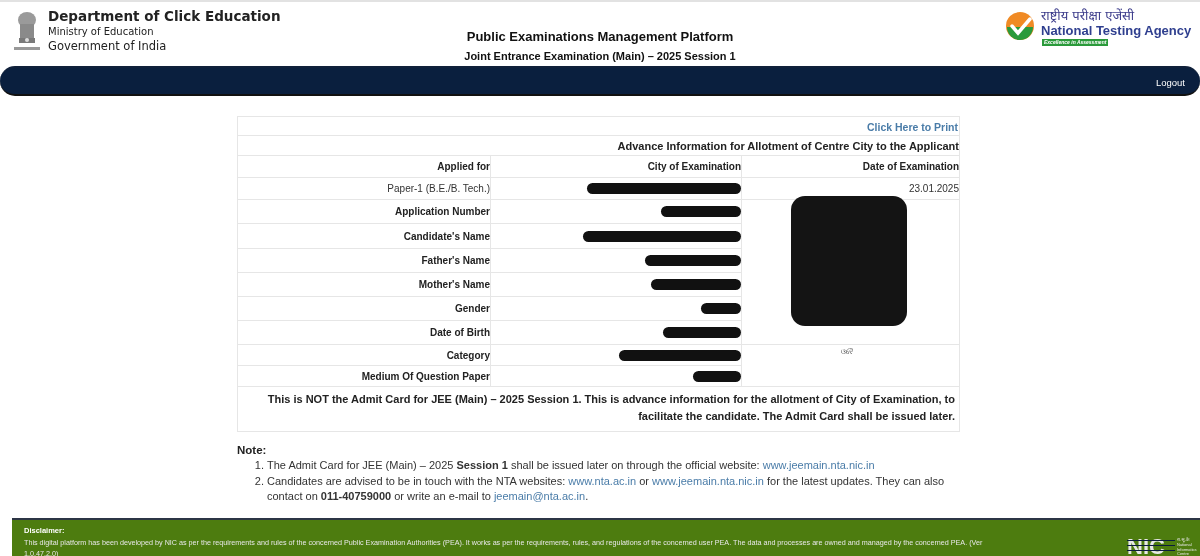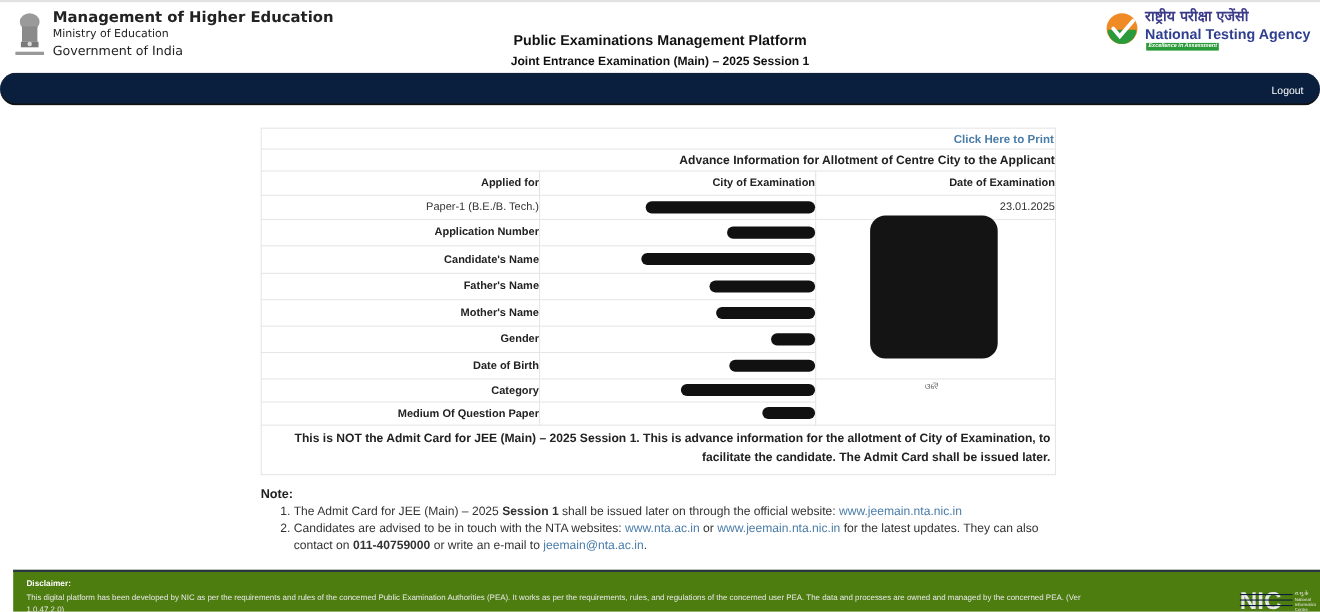--- a/index.html
+++ b/index.html
@@ -11,21 +11,21 @@
   .dept .l1 { font-size: 13.5px; font-weight: bold; line-height: 15px; }
   .dept .l2 { font-size: 10px; line-height: 15px; }
   .dept .l3 { font-size: 11.5px; line-height: 14px; }
 
   .center-title { position: absolute; left: 420px; width: 360px; top: 11px; text-align: center; margin-top: 16px; }
   .center-title .t1 { font-size: 13px; font-weight: bold; color: #111; line-height: 16px; }
   .center-title .t2 { font-size: 11px; font-weight: bold; color: #111; margin-top: 4px; line-height: 14px; }
 
   .nta { position: absolute; left: 1005px; top: 6px; width: 190px; height: 40px; }
   .nta-logo { position: absolute; left: 0; top: 3px; width: 30px; height: 30px; }
-  .nta .hindi { position: absolute; left: 36px; top: 0px; font-size: 13px; font-weight: bold; color: #3b3b8a; font-family: "DejaVu Sans", sans-serif; line-height: 15px; }
+  .nta .hindi { position: absolute; left: 36px; top: 0px; font-size: 13px; font-weight: normal; color: #3b3b8a; font-family: "DejaVu Sans", sans-serif; line-height: 15px; }
   .nta .eng { position: absolute; left: 36px; top: 15px; font-size: 13px; font-weight: bold; color: #2f3f8f; line-height: 15px; white-space: nowrap; }
   .nta .tag { position: absolute; left: 37px; top: 31px; font-size: 5px; font-weight: bold; color: #fff; background: #2a9a3a; padding: 0 2px; line-height: 7px; font-style: italic; }
 
   .navbar { position: absolute; left: 0; top: 66px; width: 1200px; height: 30px; background: #0a1f3e; border-top: 2px solid #10203a; border-bottom: 2px solid #111; border-radius: 15px; }
   .logout { position: absolute; right: 15px; top: 9px; font-size: 9.5px; color: #fff; cursor: pointer; }
 
   .card { position: absolute; left: 237px; top: 116px; width: 723px; }
   .print-row { height: 19px; border: 1px solid #e6e6e6; border-bottom: none; text-align: right; padding-right: 1px; }
   .print-link { font-size: 10.5px; font-weight: bold; color: #4a7ca8; line-height: 19px; cursor: pointer; }
   table.info { width: 723px; border-collapse: collapse; }
@@ -56,21 +56,21 @@
 
 <div class="header">
   <svg class="emblem" viewBox="0 0 30 44">
     <ellipse cx="15" cy="10" rx="9" ry="8" fill="#9a9a9a"></ellipse>
     <rect x="8" y="14" width="14" height="14" fill="#8a8a8a"></rect>
     <rect x="7" y="28" width="16" height="5" fill="#7a7a7a"></rect>
     <circle cx="15" cy="30" r="2" fill="#ddd"></circle>
     <rect x="2" y="37" width="26" height="3" fill="#999"></rect>
   </svg>
   <div class="dept">
-    <div class="l1">Management of Higher Education</div>
+    <div class="l1">Department of Click Education</div>
     <div class="l2">Ministry of Education</div>
     <div class="l3">Government of India</div>
   </div>
 
   <div class="center-title">
     <div class="t1">Public Examinations Management Platform</div>
     <div class="t2">Joint Entrance Examination (Main) – 2025 Session 1</div>
   </div>
 
   <div class="nta">

